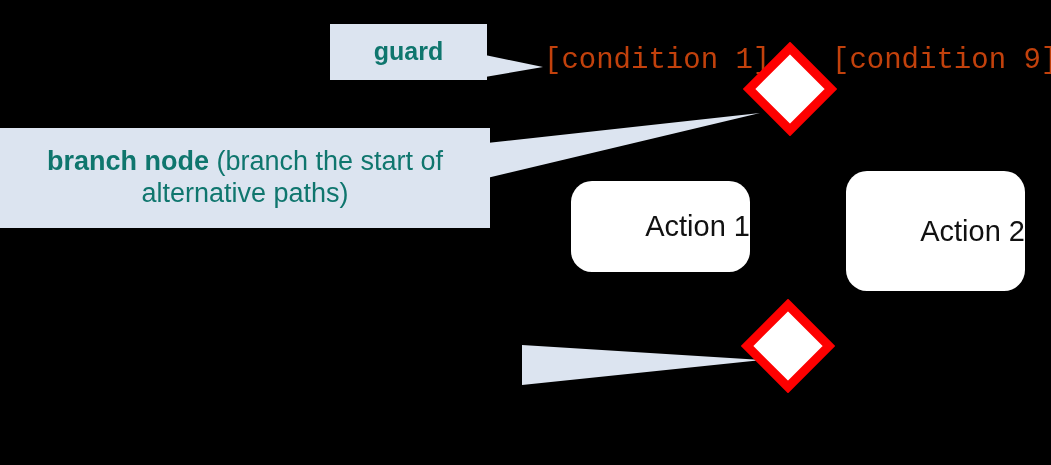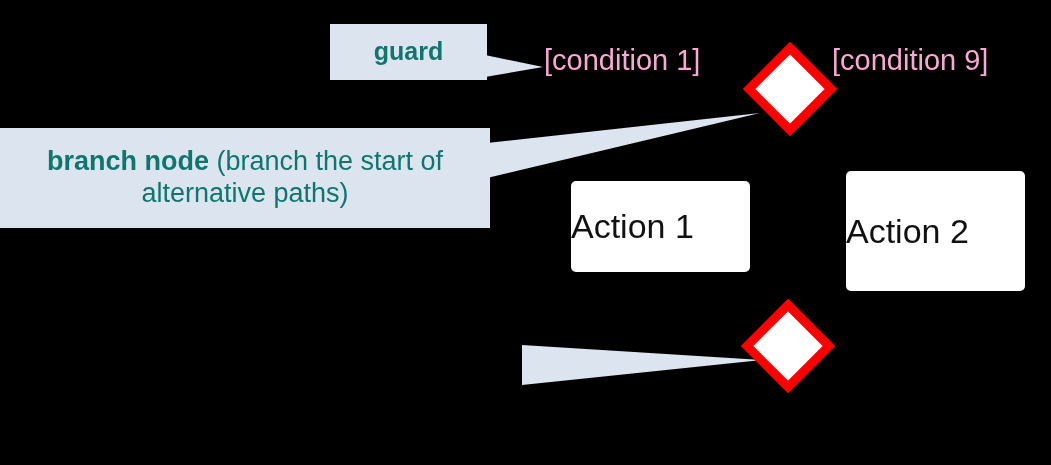--- a/index.html
+++ b/index.html
@@ -66,24 +66,25 @@
   .tail-svg {
     position: absolute;
     overflow: visible;
     z-index: 2;
   }
   .tail-shape { fill: #dce4f0; }
 
   
   .condition {
     position: absolute;
-    color: #f9a8d4;
+    color: #c2410c;
     font-size: 29px;
     white-space: nowrap;
     z-index: 4;
+    font-family: Liberation Mono, monospace;
   }
   #condition-1 { left: 544px; top: 44px; }
   #condition-2 { left: 832px; top: 44px; }
 
   
   .diamond-svg {
     position: absolute;
     z-index: 5;
   }
   .diamond-shape {
@@ -91,25 +92,25 @@
     stroke: #fe0000;
     stroke-width: 9;
     stroke-linejoin: miter;
   }
 
   
   .action-node {
     position: absolute;
     background: #ffffff;
     color: #111111;
-    border-radius: 5px;
+    border-radius: 21px;
     display: flex;
     align-items: center;
-    justify-content: flex-start;
-    font-size: 34px;
+    justify-content: flex-end;
+    font-size: 29px;
     box-sizing: border-box;
     z-index: 4;
   }
   #action-1 { left: 571px; top: 181px; width: 179px; height: 91px; }
   #action-2 { left: 846px; top: 171px; width: 179px; height: 120px; }
 </style>
 </head>
 <body>
 
 <div id="canvas">

